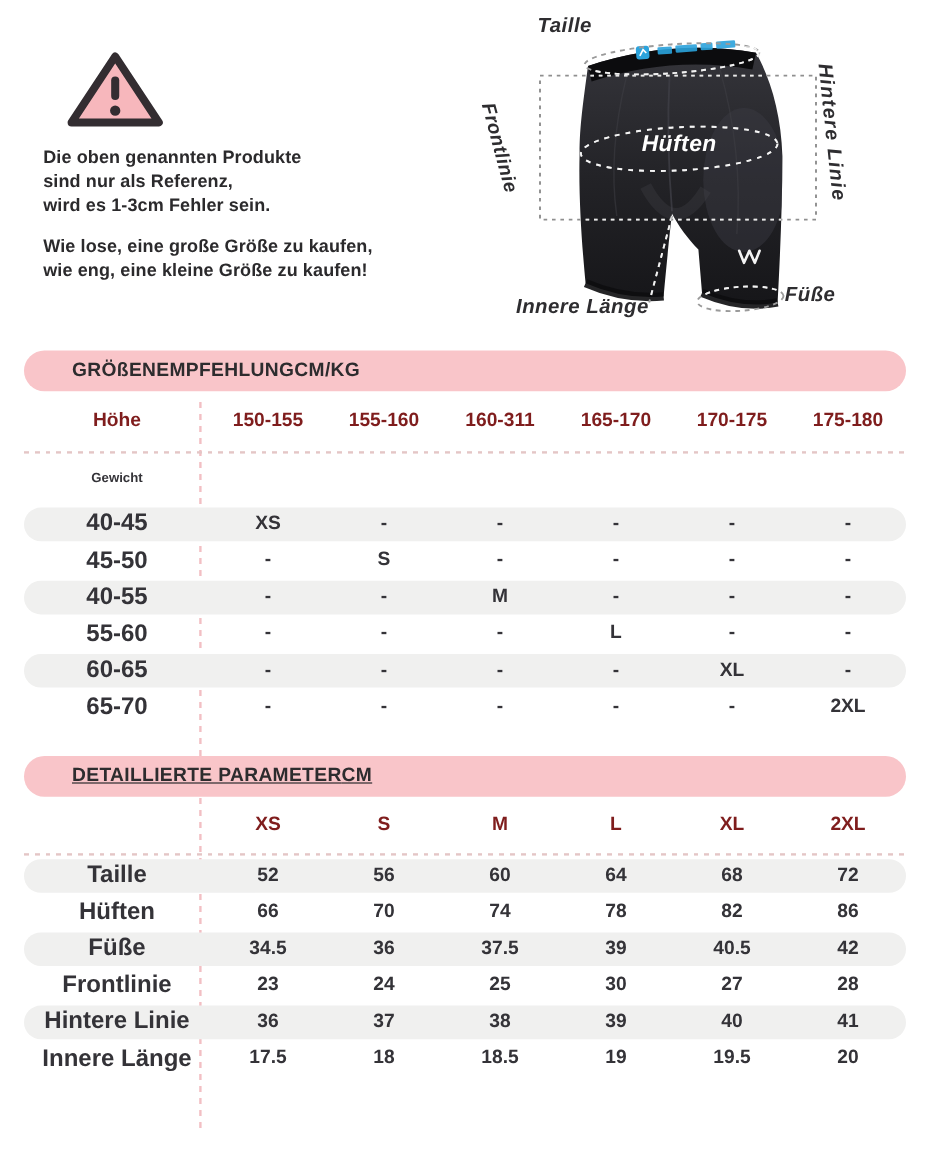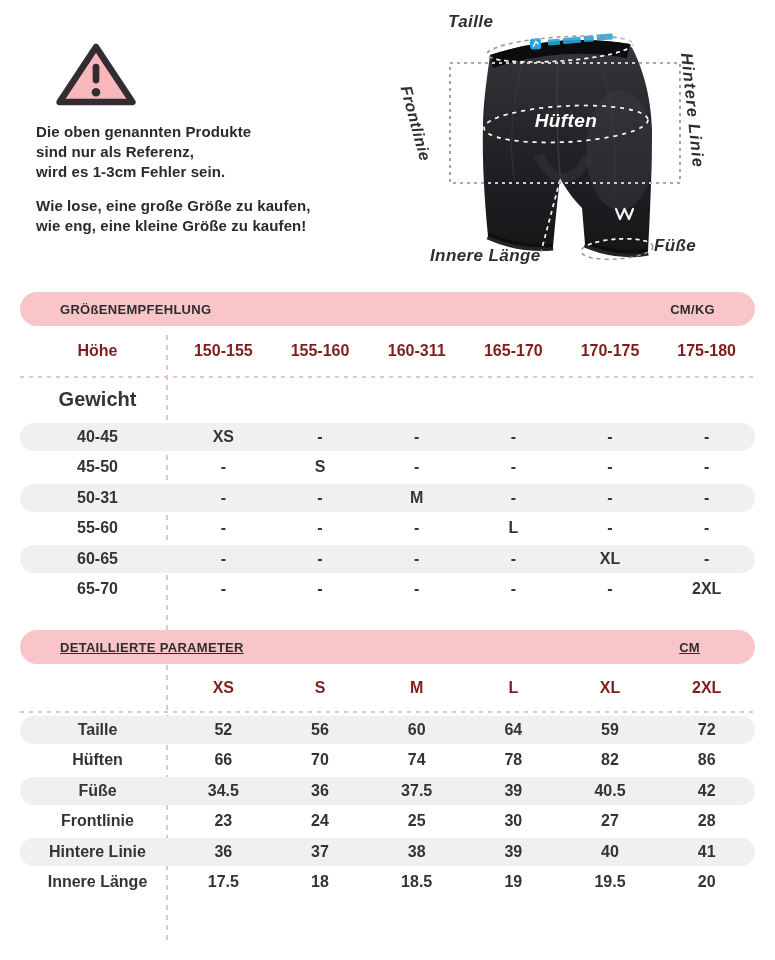--- a/index.html
+++ b/index.html
@@ -22,37 +22,37 @@
   .flabel.hinten{left:306px;top:52px;transform:rotate(84deg);transform-origin:0 0;font-size:16.5px;letter-spacing:1.2px;}
   .flabel.huef{left:128px;top:110px;width:96px;text-align:center;color:#ffffff;font-size:19px;font-weight:700;}
   .flabel.fuss{left:264px;top:236px;}
   .flabel.innere{left:40px;top:246px;}
 
   
   .content{position:absolute;left:20px;top:292px;width:735px;}
   .vdash{position:absolute;left:146px;top:43px;width:2px;height:610px;z-index:0;
          background:repeating-linear-gradient(to bottom,#f0b4b9 0 5px,transparent 5px 10px);opacity:.85;}
   .bar{position:relative;z-index:2;height:34px;border-radius:17px;background:#f9c5c9;
-       display:flex;align-items:center;justify-content:space-between;
-       padding:0 40px;box-sizing:border-box;font-weight:800;font-size:13px;
+       display:flex;align-items:center;
+       padding:0 40px;box-sizing:border-box;font-weight:800;font-size:16px;
        letter-spacing:.3px;color:#2d2c2e;}
   .bar.bar2{margin-top:27px;padding-right:55px;text-decoration:underline;}
   .grid{position:relative;z-index:1;display:grid;grid-template-columns:155px repeat(6,1fr);align-items:center;}
   .cell{text-align:center;}
   .cols{height:50px;}
   .cols2{height:47px;}
   .colhead{font-weight:700;font-size:16px;color:#7f1d1d;}
   .hdash{position:relative;z-index:1;height:2px;
          background:repeating-linear-gradient(to right,#e4c6c6 0 4px,transparent 4px 9px);}
   .gewrow{height:42px;}
-  .gew{font-weight:700;font-size:20px;color:#343338;}
+  .gew{font-weight:700;font-size:11px;color:#343338;}
   .rows{position:relative;z-index:1;}
   .row{height:28px;margin:2.5px 0;border-radius:14px;}
   .row.gray{background:#f0f0ef;}
-  .rlab{font-weight:700;font-size:16px;color:#343338;}
+  .rlab{font-weight:700;font-size:20px;color:#343338;}
   .val{font-weight:700;font-size:16px;color:#343338;}
 </style>
 </head>
 <body>
 
 <div class="page">
 
   <section class="notice">
     <svg class="warn" viewBox="0 0 90 74">
       <path d="M45 7 L84 66 L6 66 Z" fill="#f7b7bc" stroke="#332d31" stroke-width="7" stroke-linejoin="round"></path>
@@ -167,21 +167,21 @@
         <div class="grid row white">
           <div class="cell rlab">45-50</div>
           <div class="cell val">-</div>
           <div class="cell val">S</div>
           <div class="cell val">-</div>
           <div class="cell val">-</div>
           <div class="cell val">-</div>
           <div class="cell val">-</div>
         </div>
         <div class="grid row gray">
-          <div class="cell rlab">50-31</div>
+          <div class="cell rlab">40-55</div>
           <div class="cell val">-</div>
           <div class="cell val">-</div>
           <div class="cell val">M</div>
           <div class="cell val">-</div>
           <div class="cell val">-</div>
           <div class="cell val">-</div>
         </div>
         <div class="grid row white">
           <div class="cell rlab">55-60</div>
           <div class="cell val">-</div>
@@ -226,21 +226,21 @@
         <div class="cell colhead">2XL</div>
       </div>
     <div class="hdash"></div>
     <div class="rows">
         <div class="grid row gray">
           <div class="cell rlab">Taille</div>
           <div class="cell val">52</div>
           <div class="cell val">56</div>
           <div class="cell val">60</div>
           <div class="cell val">64</div>
-          <div class="cell val">59</div>
+          <div class="cell val">68</div>
           <div class="cell val">72</div>
         </div>
         <div class="grid row white">
           <div class="cell rlab">Hüften</div>
           <div class="cell val">66</div>
           <div class="cell val">70</div>
           <div class="cell val">74</div>
           <div class="cell val">78</div>
           <div class="cell val">82</div>
           <div class="cell val">86</div>

